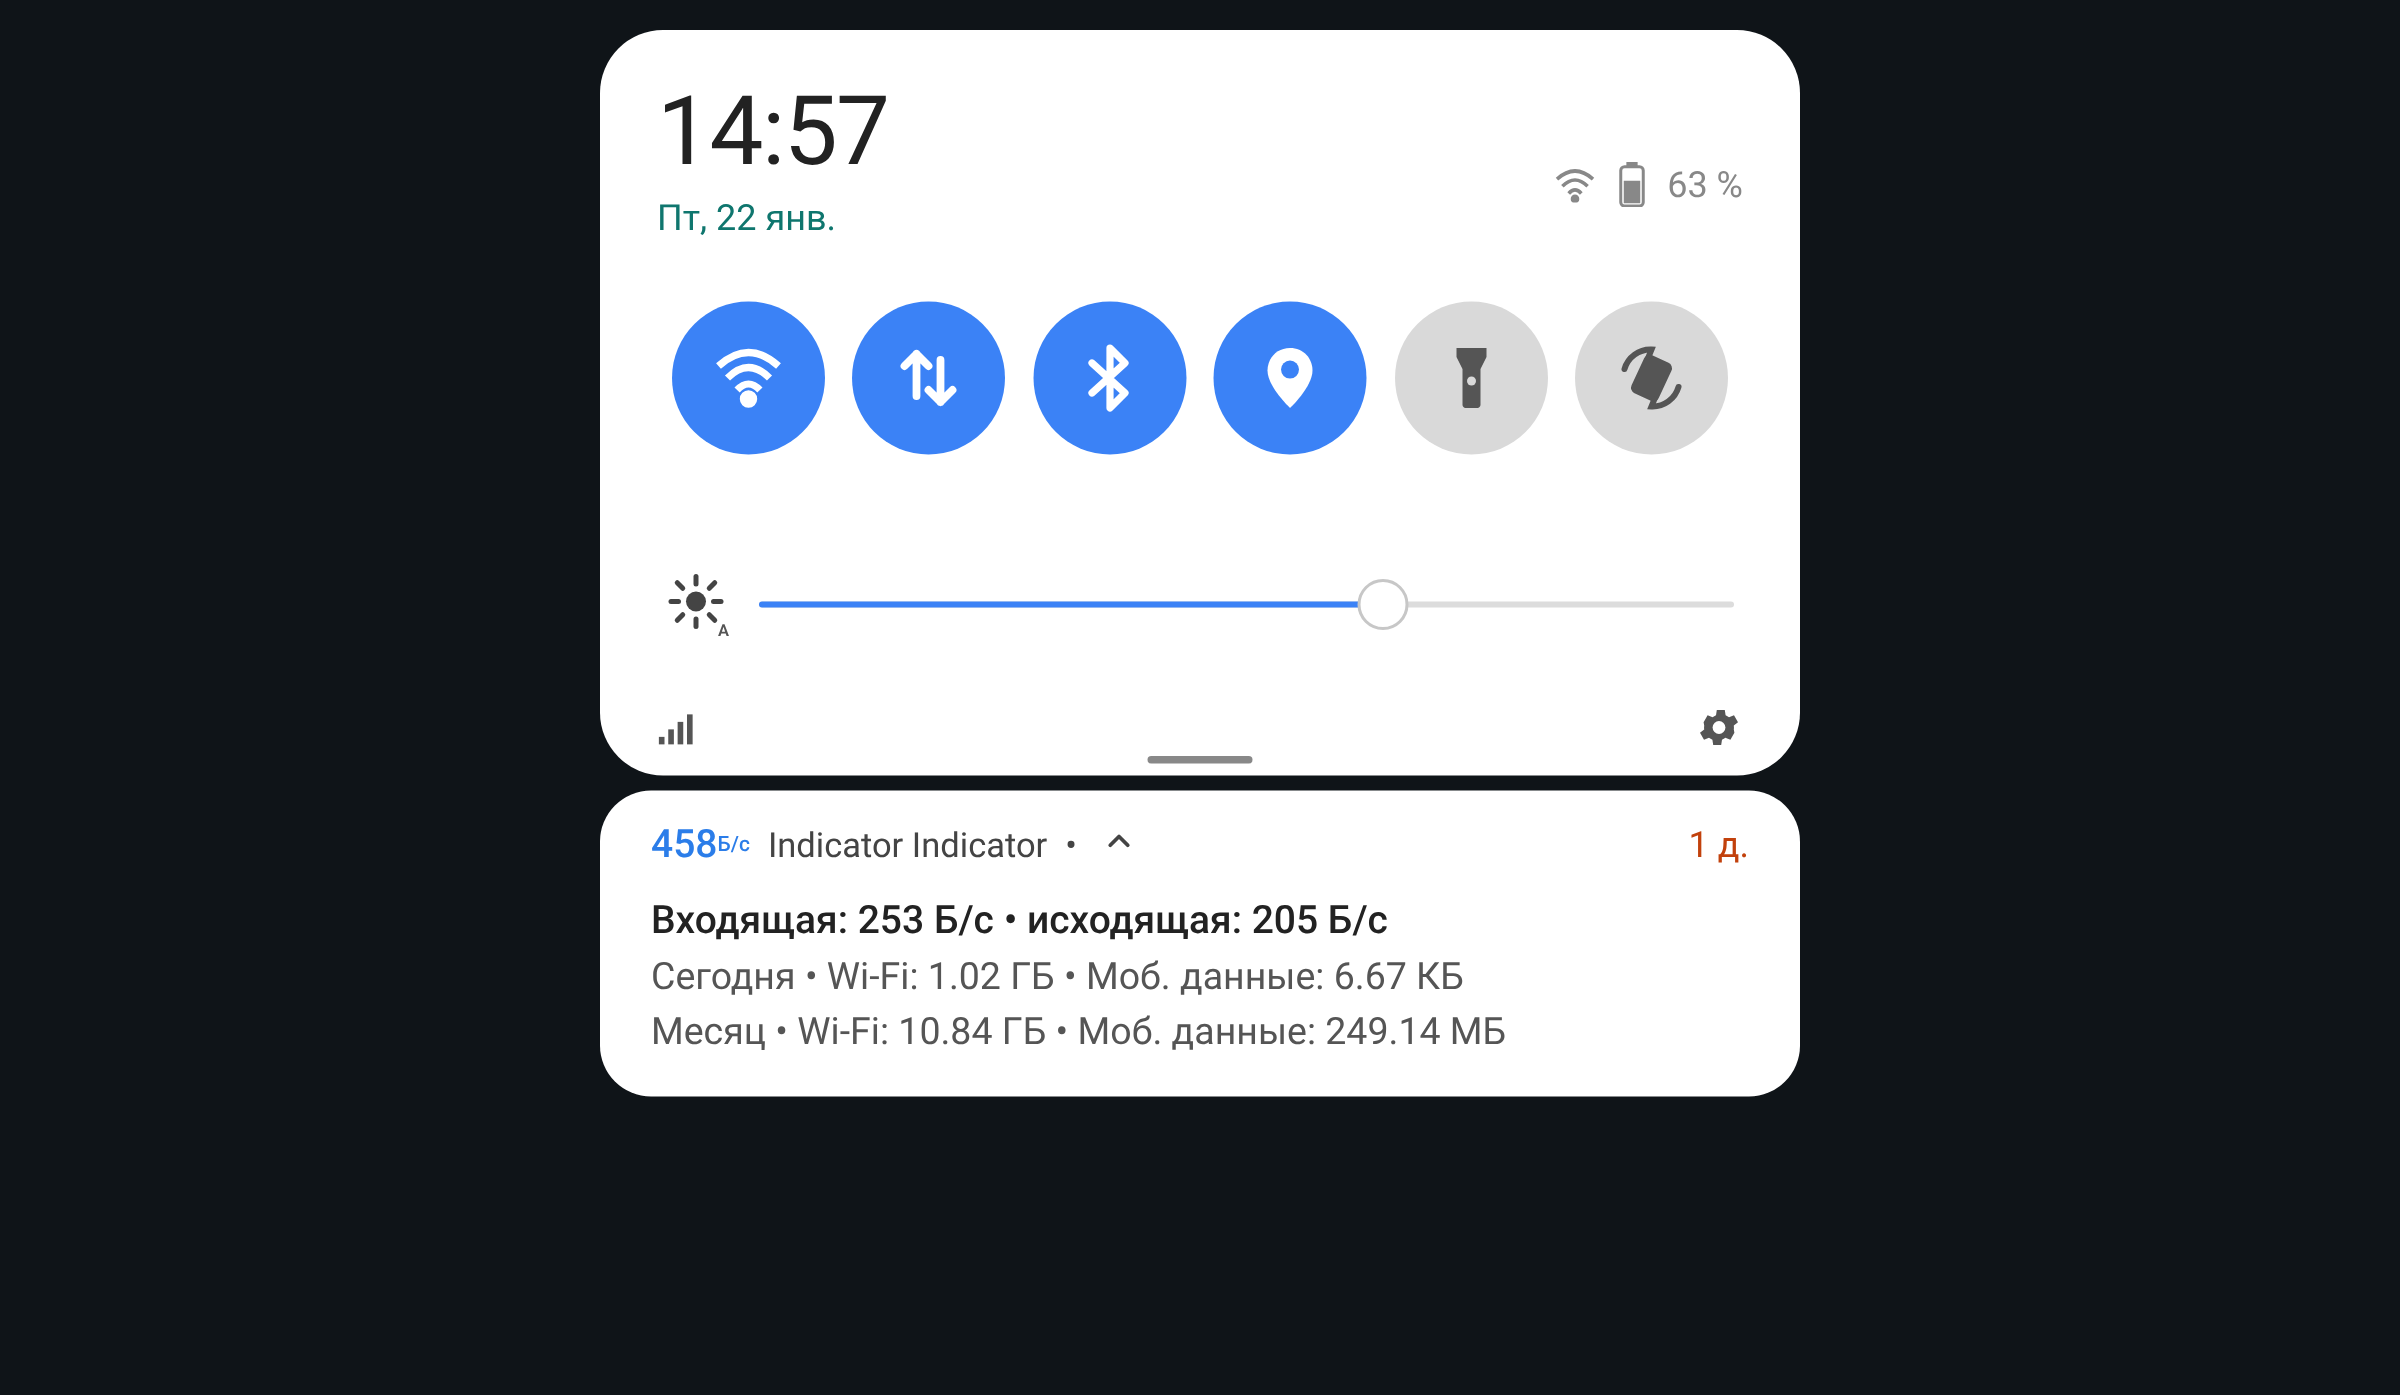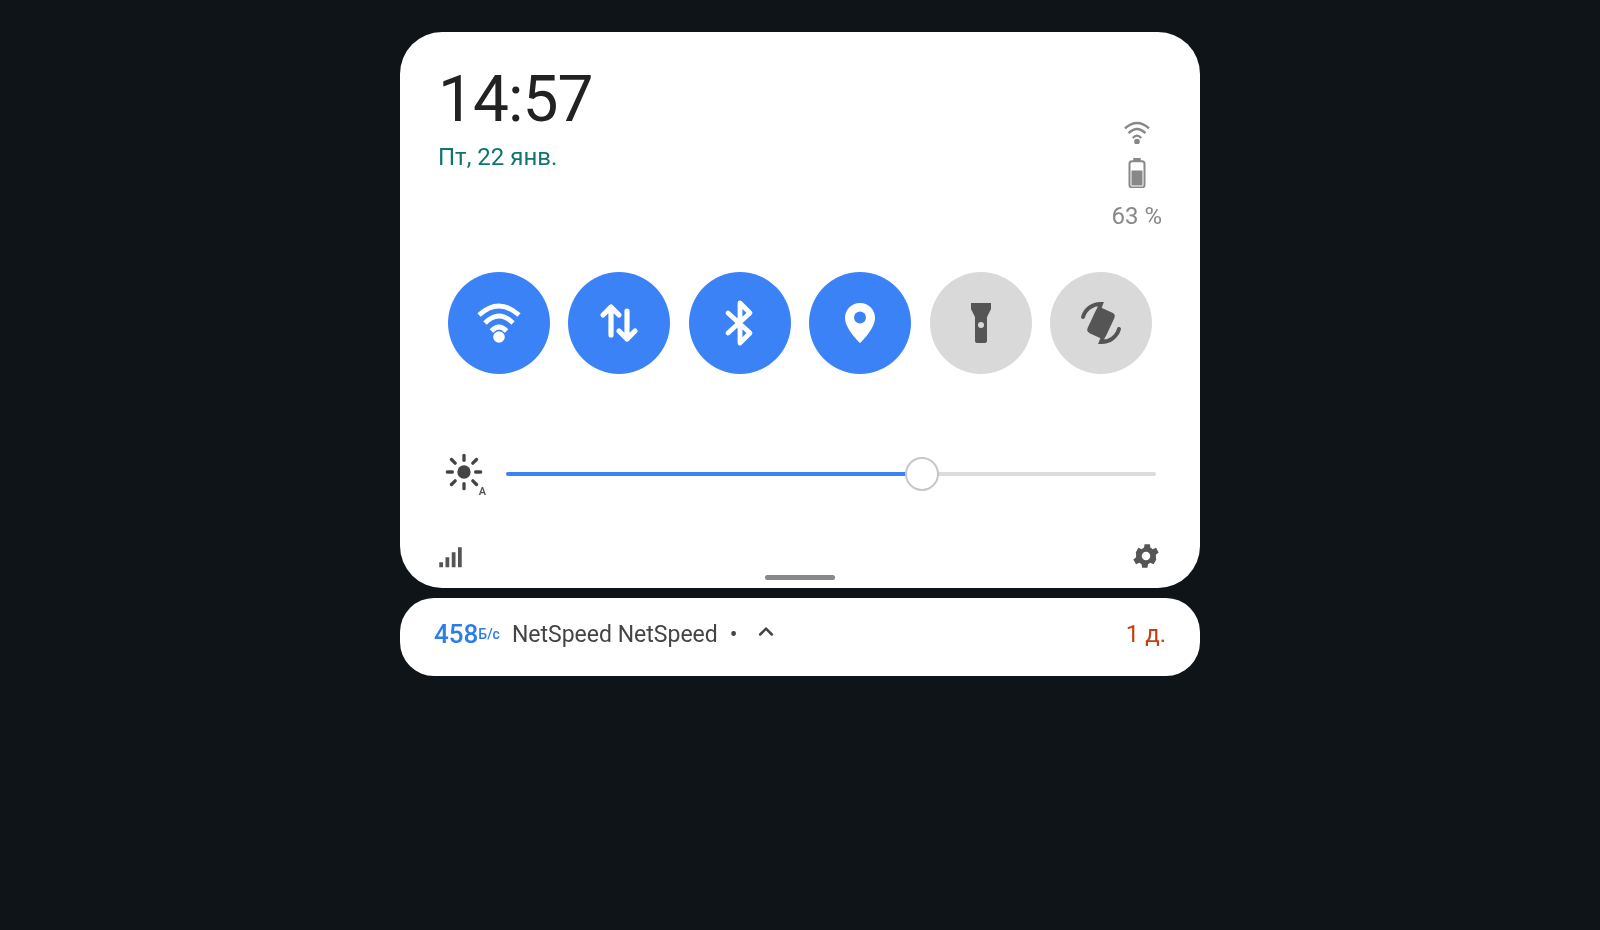--- a/index.html
+++ b/index.html
@@ -7,21 +7,21 @@
       background: #0f1418;
       font-family: -apple-system, BlinkMacSystemFont, 'Segoe UI', Roboto, Arial, sans-serif;
       display: flex;
       justify-content: center;
       width: 1600px;
       height: 930px;
       overflow: hidden;
     }
     .shade {
       width: 800px;
-      margin-top: 32px;
+      margin-top: 20px;
     }
     .panel {
       background: #fff;
       border-radius: 42px;
       padding: 30px 38px 16px 38px;
       position: relative;
     }
     .header-row { display: flex; align-items: flex-start; justify-content: space-between; }
     .clock {
       font-size: 64px;
@@ -34,21 +34,20 @@
       color: #0f766e;
       margin-top: 6px;
     }
     .status-right {
       display: flex;
       align-items: center;
       gap: 14px;
       color: #888;
       font-size: 24px;
       margin-top: 58px;
-      flex-direction: column;
     }
     .wifi-status-icon svg, .battery-icon svg { display: block; }
     .toggles {
       display: flex;
       justify-content: space-between;
       padding: 42px 10px 0 10px;
       gap: 10px;
     }
     .toggle {
       width: 102px;
@@ -267,23 +266,28 @@
     </div>
     <div class="drag-handle"></div>
   </div>
 
   <div class="notif">
     <div class="notif-header">
       <div class="speed-badge">
         <span class="num">458</span>
         <span class="unit">Б/с</span>
       </div>
-      <span>NetSpeed NetSpeed</span>
+      <span>Indicator Indicator</span>
       <span>•</span>
       <span class="collapse-caret">
         <svg width="20" height="20" viewBox="0 0 24 24" fill="none" stroke="#444" stroke-width="3" stroke-linecap="round" stroke-linejoin="round">
             <polyline points="5 15 12 8 19 15"></polyline>
           </svg>
       </span>
       <span class="notif-time">1 д.</span>
     </div>
+    <div class="notif-body">
+      <div class="line1">Входящая: 253 Б/с • исходящая: 205 Б/с</div>
+      <div class="line2">Сегодня • Wi-Fi: 1.02 ГБ •  Моб. данные: 6.67 КБ</div>
+      <div class="line3">Месяц • Wi-Fi: 10.84 ГБ •  Моб. данные: 249.14 МБ</div>
+    </div>
   </div>
 </div>
 
 </body></html>

